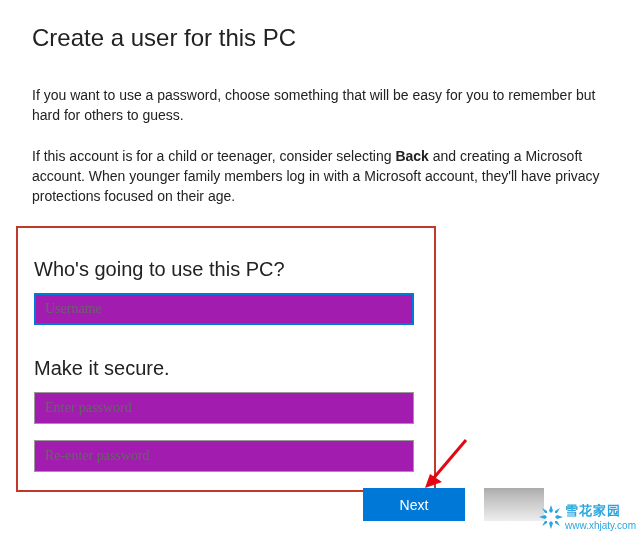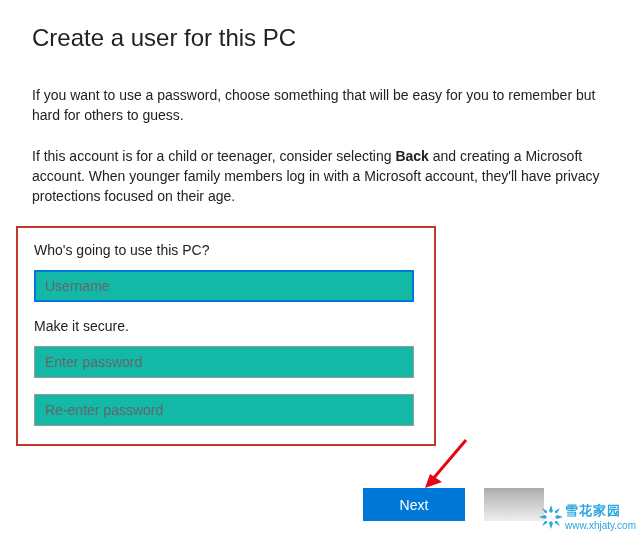--- a/index.html
+++ b/index.html
@@ -26,35 +26,36 @@
       margin-bottom: 20px;
     }
     .intro-text .bold { font-weight: 600; }
     .form-box {
       border: 2px solid #c0392b;
       padding: 14px 16px 18px 16px;
       width: 420px;
       margin-left: -16px;
     }
     .section-label {
-      font-size: 14px;
+      font-size: 20px;
       color: #222;
       margin-bottom: 12px;
+      margin-top: 16px;
     }
     .input-field {
       width: 380px;
       height: 32px;
       padding: 0 10px;
       font-size: 14px;
       border: 1px solid #999;
       outline: none;
       margin-bottom: 16px;
       color: #000;
-      background: #14b8a6;
-      font-family: Liberation Sans, sans-serif;
+      background: #a21caf;
+      font-family: Liberation Serif, serif;
     }
     .input-field.focused { border: 2px solid #0078d7; height: 32px; padding: 0 9px; }
     .input-field::placeholder { color: #666; }
     .next-btn {
       position: absolute;
       left: 363px;
       top: 488px;
       width: 102px;
       height: 33px;
       background: #0078d7;

